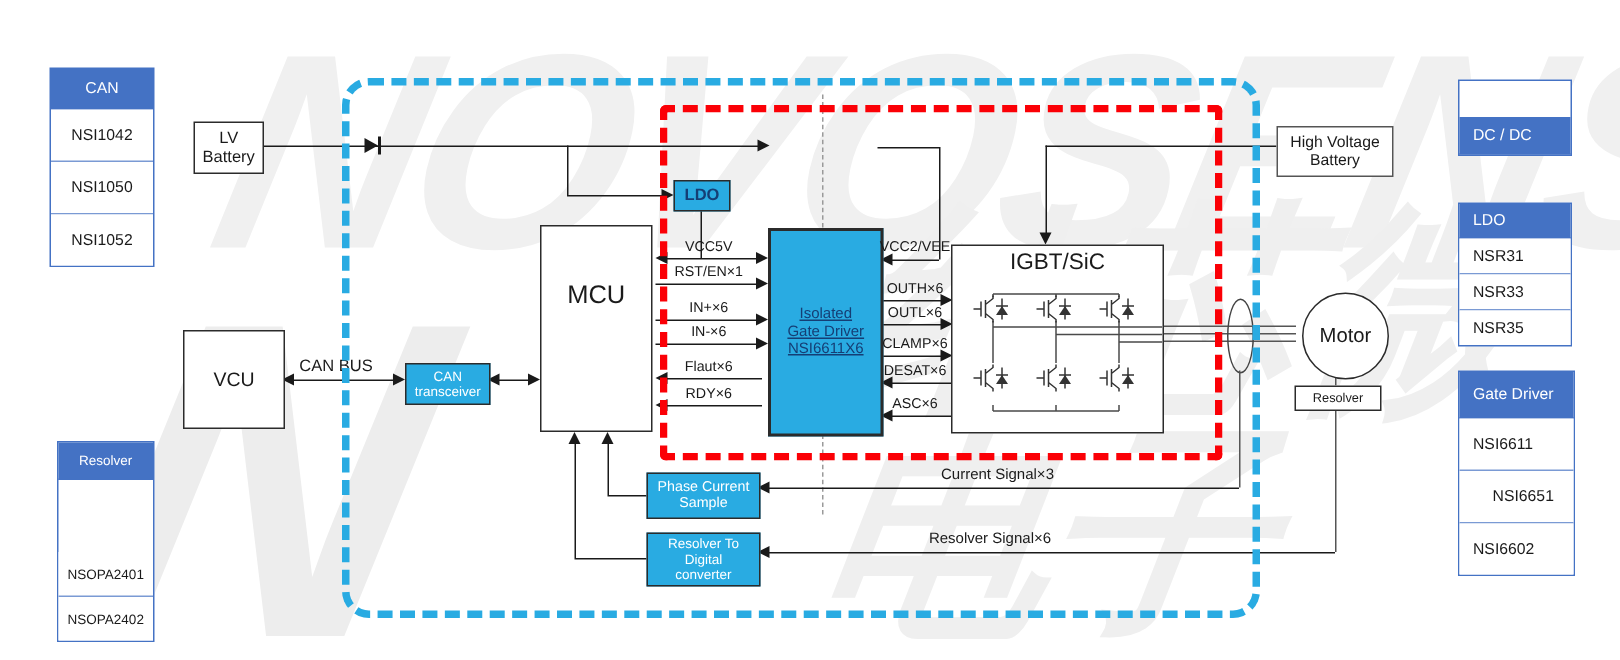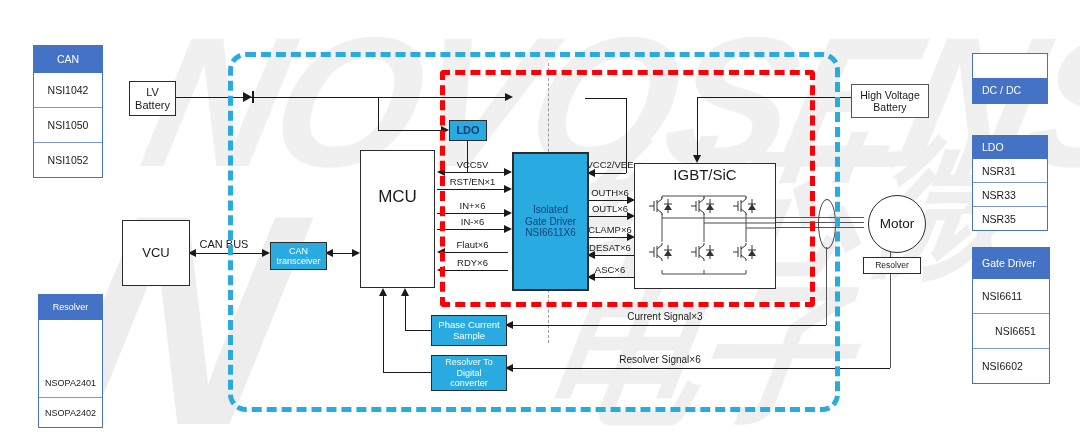--- a/index.html
+++ b/index.html
@@ -122,21 +122,21 @@
   <div class="box" style="left:122px;top:220px;width:66px;height:64px;font-size:13px;">VCU</div>
 
   <div class="box cyanbox preline" style="left:270px;top:242px;width:55px;height:26px;font-size:9px;">CAN
 transceiver</div>
 
   <div class="box" style="left:360px;top:150px;width:75px;height:138px;font-size:17px;align-items:flex-start;padding-top:36px;box-sizing:border-box;">MCU</div>
 
   <div class="box cyanbox navytext" style="left:449px;top:120px;width:36px;height:19px;font-size:11px;">LDO</div>
 
 
-  <div class="box cyanbox navytext preline" style="left:512px;top:152px;width:73px;height:135px;font-size:10px;border-width:2px;font-weight:normal;color:#153e75;">Isolated
+  <div class="box cyanbox navytext preline" style="left:512px;top:152px;width:73px;height:135px;font-size:10px;border-width:2px;font-weight:normal;color:#153e75;text-decoration:underline;">Isolated
 Gate Driver
 NSI6611X6</div>
 
   <div class="box" style="left:634px;top:163px;width:140px;height:124px;align-items:flex-start;">
     <div class="abs" style="left:0;top:2px;width:100%;text-align:center;font-size:15px;">IGBT/SiC</div>
     <svg class="abs" style="left:0;top:20px;" width="140" height="104" viewBox="0 0 140 104">
       <g stroke="#4a4a4a" stroke-width="1" fill="none">
 
         <path d="M27 34 H140 M69 39 H140 M111 44 H140"></path>
 

